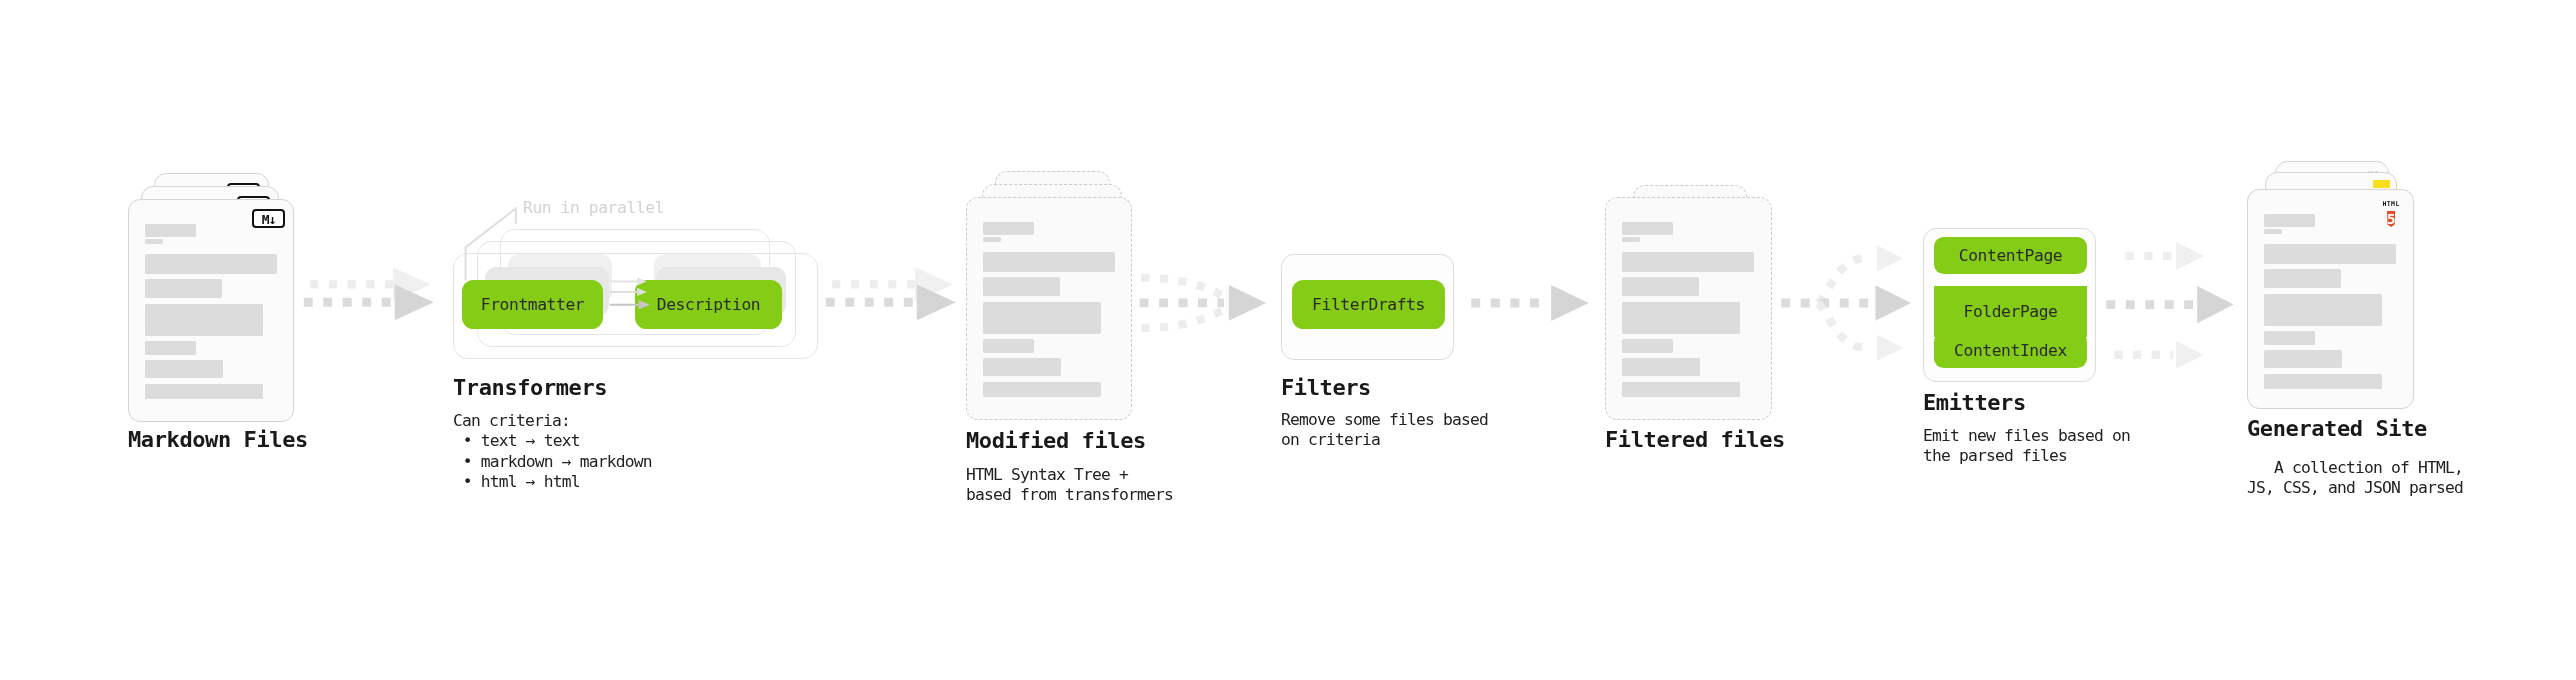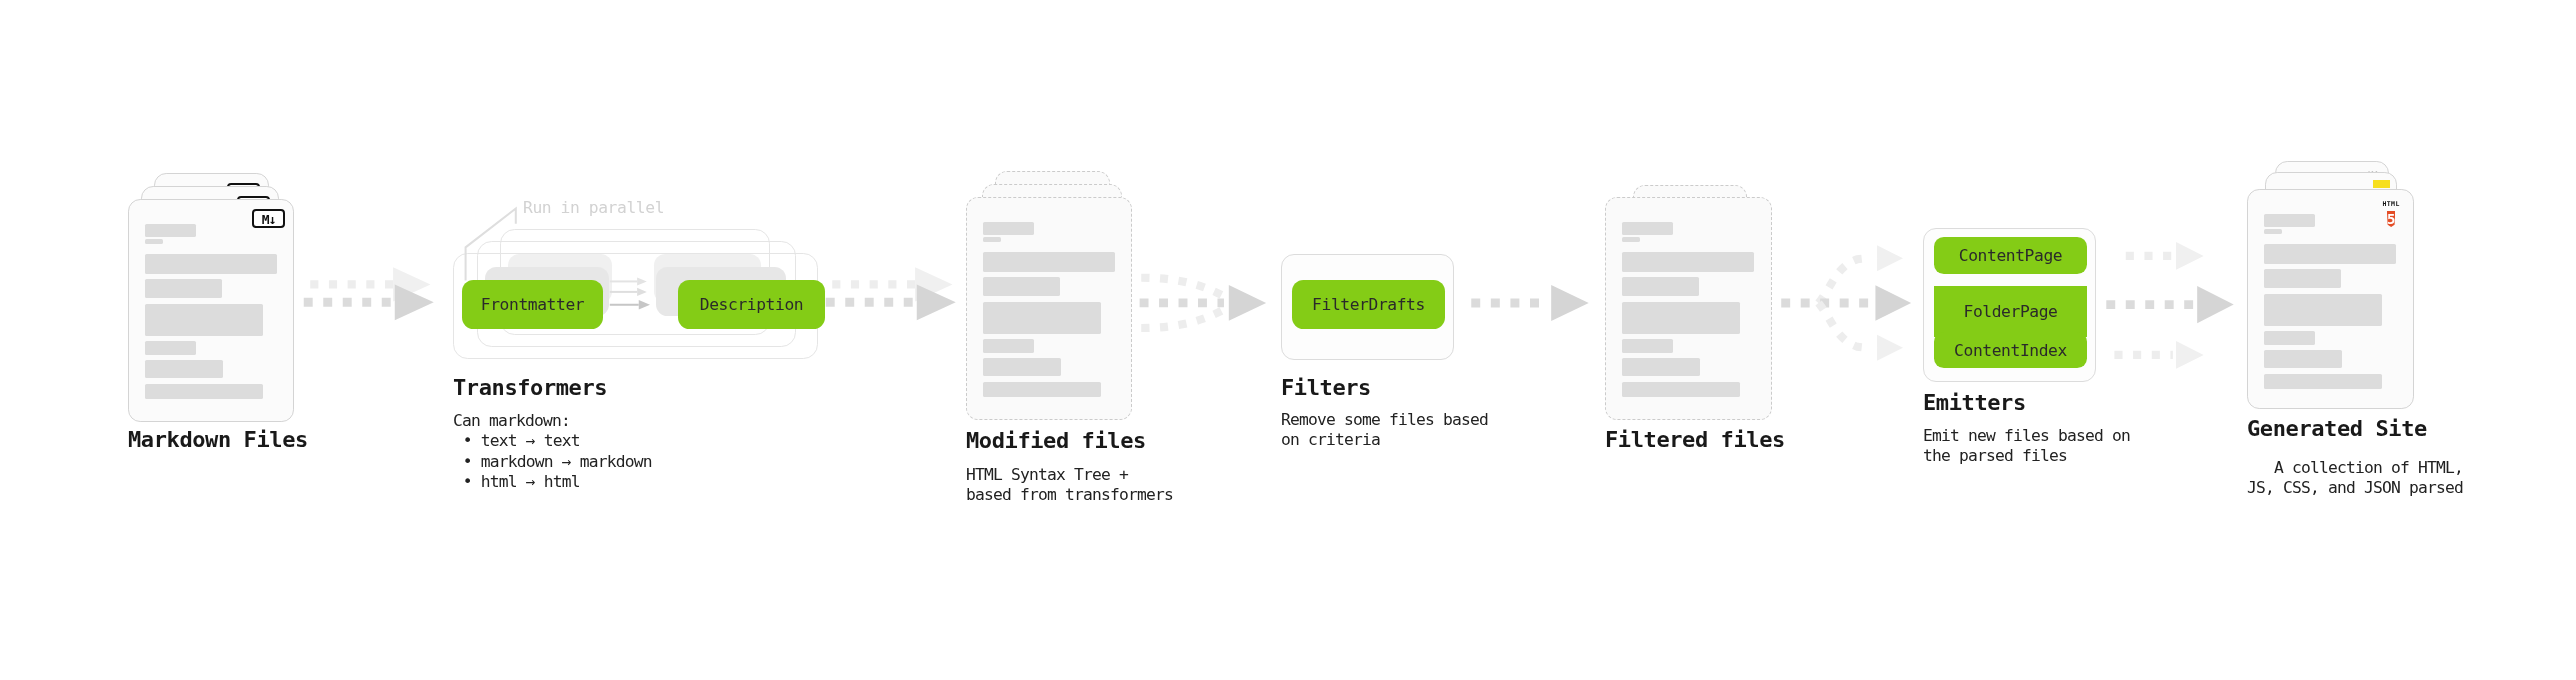--- a/index.html
+++ b/index.html
@@ -129,34 +129,34 @@
   <svg style="left:459px;top:202px;" width="65" height="81" viewBox="0 0 80 100">
     <path class="conn" d="M70 27 V8 L8 56 V97"></path>
   </svg>
   <div class="note" style="left:523px;top:198px;">Run in parallel</div>
 
   <div class="chip g2" style="left:508px;top:254px;width:104px;height:49px;"></div>
   <div class="chip g1" style="left:485px;top:267px;width:124px;height:49px;"></div>
   <div class="chip g2" style="left:654px;top:254px;width:107px;height:49px;"></div>
   <div class="chip g1" style="left:656px;top:267px;width:130px;height:49px;"></div>
   <div class="chip" style="left:462px;top:280px;width:141px;height:49px;">Frontmatter</div>
-  <div class="chip" style="left:678px;top:280px;width:147px;height:49px;">Description</div>
+  <div class="chip" style="left:635px;top:280px;width:147px;height:49px;">Description</div>
 
   <svg style="left:608px;top:275px;" width="47" height="37" viewBox="0 0 58 46">
     <path class="mini1" d="M2 8 H36"></path>
       <polygon class="mini1h" points="36,3 36,13 48,8"></polygon>
     <path class="mini2" d="M2 21 H36"></path>
       <polygon class="mini2h" points="36,16 36,26 48,21"></polygon>
     <path class="mini3" d="M2 37 H38"></path>
       <polygon class="mini3h" points="38,31 38,43 52,37"></polygon>
   </svg>
 
   <div class="title" style="left:453px;top:375px;">Transformers</div>
   <div class="sub" style="left:453px;top:411px;line-height:20.3px;">
-    <span class="line">Can markdown:</span>
+    <span class="line">Can criteria:</span>
     <span class="line" style="padding-left:9.8px;">• text → text</span>
     <span class="line" style="padding-left:9.8px;">• markdown → markdown</span>
     <span class="line" style="padding-left:9.8px;">• html → html</span>
   </div>
 
   <svg style="left:824px;top:260px;" width="140" height="65" viewBox="0 0 172 80">
     <path class="dashL" d="M10 30 H112"></path>
       <polygon class="headL" points="112,9 112,51 158,30"></polygon>
     <path class="dashD" d="M2 52 H114"></path>
       <polygon class="headD" points="114,30 114,74 162,52"></polygon>

